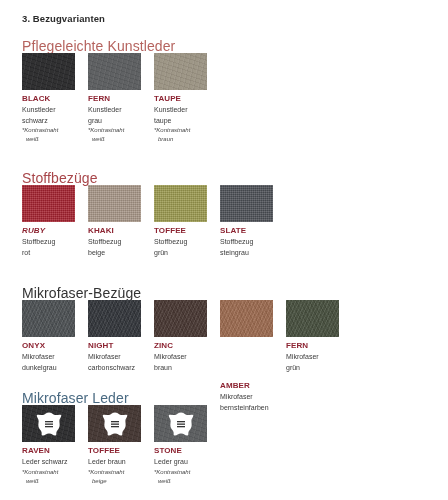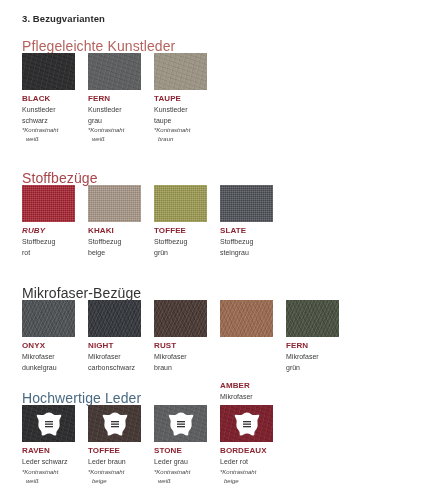--- a/index.html
+++ b/index.html
@@ -223,21 +223,21 @@
             <div class="swatch tex-micro" style="background: rgb(50, 53, 58);"></div>
             <div class="labels">
               <div class="sw-name" style="color: rgb(140, 35, 49);">NIGHT</div>
               <div class="sw-desc">Mikrofaser</div>
               <div class="sw-desc">carbonschwarz</div>
             </div>
           </div>
           <div class="swatch-cell">
             <div class="swatch tex-micro" style="background: rgb(72, 55, 50);"></div>
             <div class="labels">
-              <div class="sw-name" style="color: rgb(140, 35, 49);">RUST</div>
+              <div class="sw-name" style="color: rgb(140, 35, 49);">ZINC</div>
               <div class="sw-desc">Mikrofaser</div>
               <div class="sw-desc">braun</div>
             </div>
           </div>
           <div class="swatch-cell">
             <div class="swatch tex-micro" style="background: rgb(155, 106, 79);"></div>
             <div class="labels">
               <div class="sw-name" style="color: rgb(140, 35, 49); margin-top: 44px;">AMBER</div>
               <div class="sw-desc">Mikrofaser</div>
               <div class="sw-desc">bernsteinfarben</div>
@@ -247,21 +247,21 @@
             <div class="swatch tex-micro" style="background: rgb(71, 79, 62);"></div>
             <div class="labels">
               <div class="sw-name" style="color: rgb(140, 35, 49);">FERN</div>
               <div class="sw-desc">Mikrofaser</div>
               <div class="sw-desc">grün</div>
             </div>
           </div>
         </div>
       </div>
       <div class="section" style="top: 390px;">
-        <div class="section-heading" style="color: rgb(74, 106, 130);">Hochwertige Leder</div>
+        <div class="section-heading" style="color: rgb(74, 106, 130);">Mikrofaser Leder</div>
         <div class="swatch-row">
           <div class="swatch-cell">
             <div class="swatch tex-leather" style="background: rgb(44, 44, 46);">
               <div class="hide-icon"><svg viewBox="0 0 52 48" width="26" height="24" xmlns="http://www.w3.org/2000/svg">
                   <path fill="#ffffff" d="M26 1 C31 1 34 5 38 6 C42 7 47 4 50 6 C52 8 48 12 47 16 C46 20 48 24 47 29 C46 34 42 36 41 40 C40 44 42 47 38 47 C34 47 32 43 26 43 C20 43 18 47 14 47 C10 47 12 44 11 40 C10 36 6 34 5 29 C4 24 6 20 5 16 C4 12 0 8 2 6 C5 4 10 7 14 6 C18 5 21 1 26 1 Z"></path>
                   <rect x="18" y="18" width="16" height="2.6" fill="#333333"></rect>
                   <rect x="18" y="23" width="16" height="2.6" fill="#333333"></rect>
                   <rect x="18" y="28" width="16" height="2.6" fill="#333333"></rect>
                 </svg></div>
             </div>
@@ -297,32 +297,16 @@
                   <rect x="18" y="28" width="16" height="2.6" fill="#333333"></rect>
                 </svg></div>
             </div>
             <div class="labels">
               <div class="sw-name" style="color: rgb(140, 35, 49);">STONE</div>
               <div class="sw-desc">Leder grau</div>
               <div class="sw-note">*Kontrastnaht</div>
               <div class="sw-note" style="padding-left: 4px;">weiß</div>
             </div>
           </div>
-          <div class="swatch-cell">
-            <div class="swatch tex-leather" style="background: rgb(124, 31, 44);">
-              <div class="hide-icon"><svg viewBox="0 0 52 48" width="26" height="24" xmlns="http://www.w3.org/2000/svg">
-                  <path fill="#ffffff" d="M26 1 C31 1 34 5 38 6 C42 7 47 4 50 6 C52 8 48 12 47 16 C46 20 48 24 47 29 C46 34 42 36 41 40 C40 44 42 47 38 47 C34 47 32 43 26 43 C20 43 18 47 14 47 C10 47 12 44 11 40 C10 36 6 34 5 29 C4 24 6 20 5 16 C4 12 0 8 2 6 C5 4 10 7 14 6 C18 5 21 1 26 1 Z"></path>
-                  <rect x="18" y="18" width="16" height="2.6" fill="#333333"></rect>
-                  <rect x="18" y="23" width="16" height="2.6" fill="#333333"></rect>
-                  <rect x="18" y="28" width="16" height="2.6" fill="#333333"></rect>
-                </svg></div>
-            </div>
-            <div class="labels">
-              <div class="sw-name" style="color: rgb(140, 35, 49);">BORDEAUX</div>
-              <div class="sw-desc">Leder rot</div>
-              <div class="sw-note">*Kontrastnaht</div>
-              <div class="sw-note" style="padding-left: 4px;">beige</div>
-            </div>
-          </div>
         </div>
       </div>
     </div>
 </div>
 
 </body></html>

